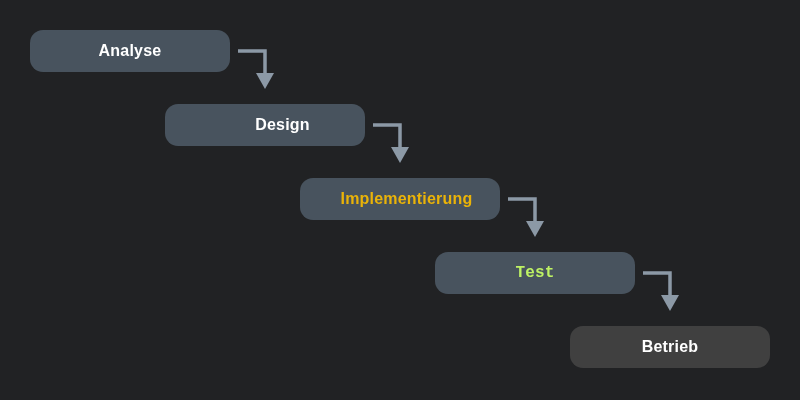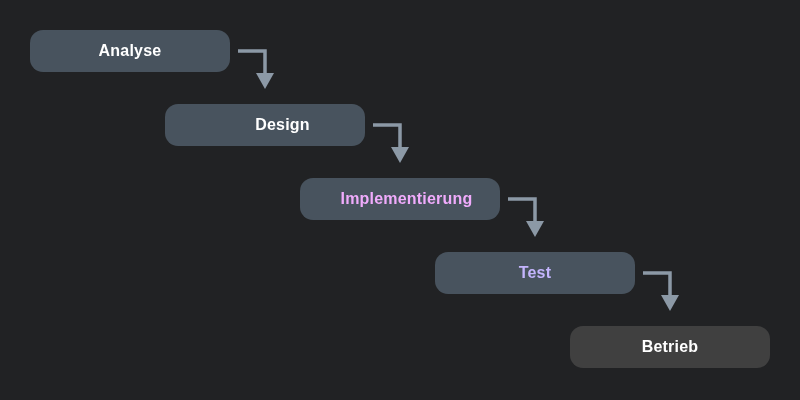--- a/index.html
+++ b/index.html
@@ -60,21 +60,21 @@
         <polygon points="661,295 679,295 670,311" fill="#8c99a6"></polygon>
       </g>
     </svg>
 <div class="stage-box" style="left: 30px; top: 30px; width: 200px; height: 42px; background: rgb(72, 83, 94);">
       <span class="stage-label" style="color: rgb(255, 255, 255); text-align: center;">Analyse</span>
     </div>
     <div class="stage-box" style="left: 165px; top: 104px; width: 200px; height: 42px; background: rgb(72, 83, 94);">
       <span class="stage-label" style="color: rgb(255, 255, 255); margin-left: 35px;">Design</span>
     </div>
     <div class="stage-box" style="left: 300px; top: 178px; width: 200px; height: 42px; background: rgb(72, 83, 94);">
-      <span class="stage-label" style="color: #f0abfc; margin-left: 13px;">Implementierung</span>
+      <span class="stage-label" style="color: #eab308; margin-left: 13px;">Implementierung</span>
     </div>
     <div class="stage-box" style="left: 435px; top: 252px; width: 200px; height: 42px; background: rgb(72, 83, 94);">
-      <span class="stage-label" style="color: #c4b5fd;">Test</span>
+      <span class="stage-label" style="color: #bef264; font-family: Liberation Mono, monospace;">Test</span>
     </div>
     <div class="stage-box" style="left: 570px; top: 326px; width: 200px; height: 42px; background: #404040;">
       <span class="stage-label" style="color: rgb(255, 255, 255);">Betrieb</span>
     </div>
   </div>
 
 </body></html>

